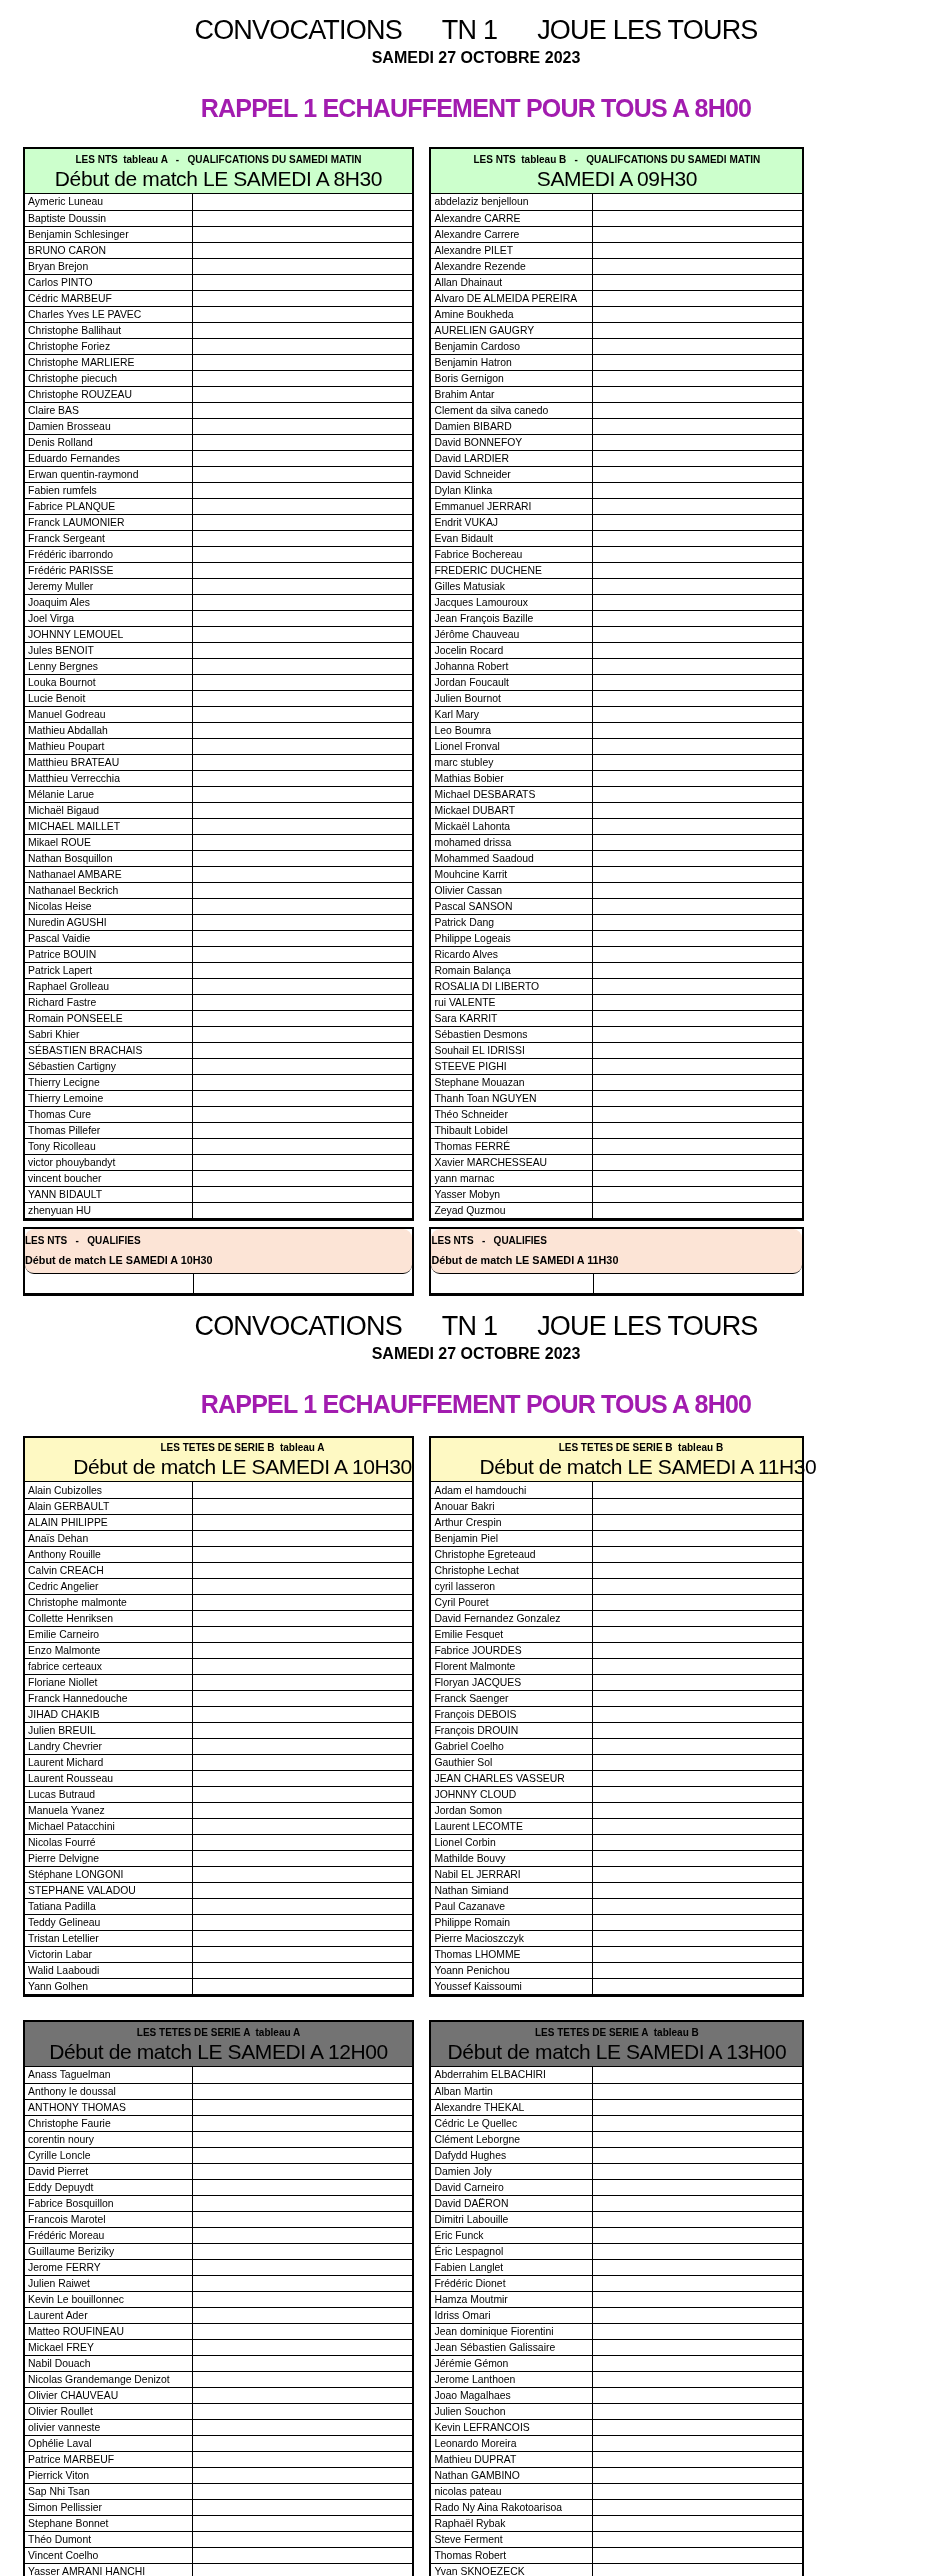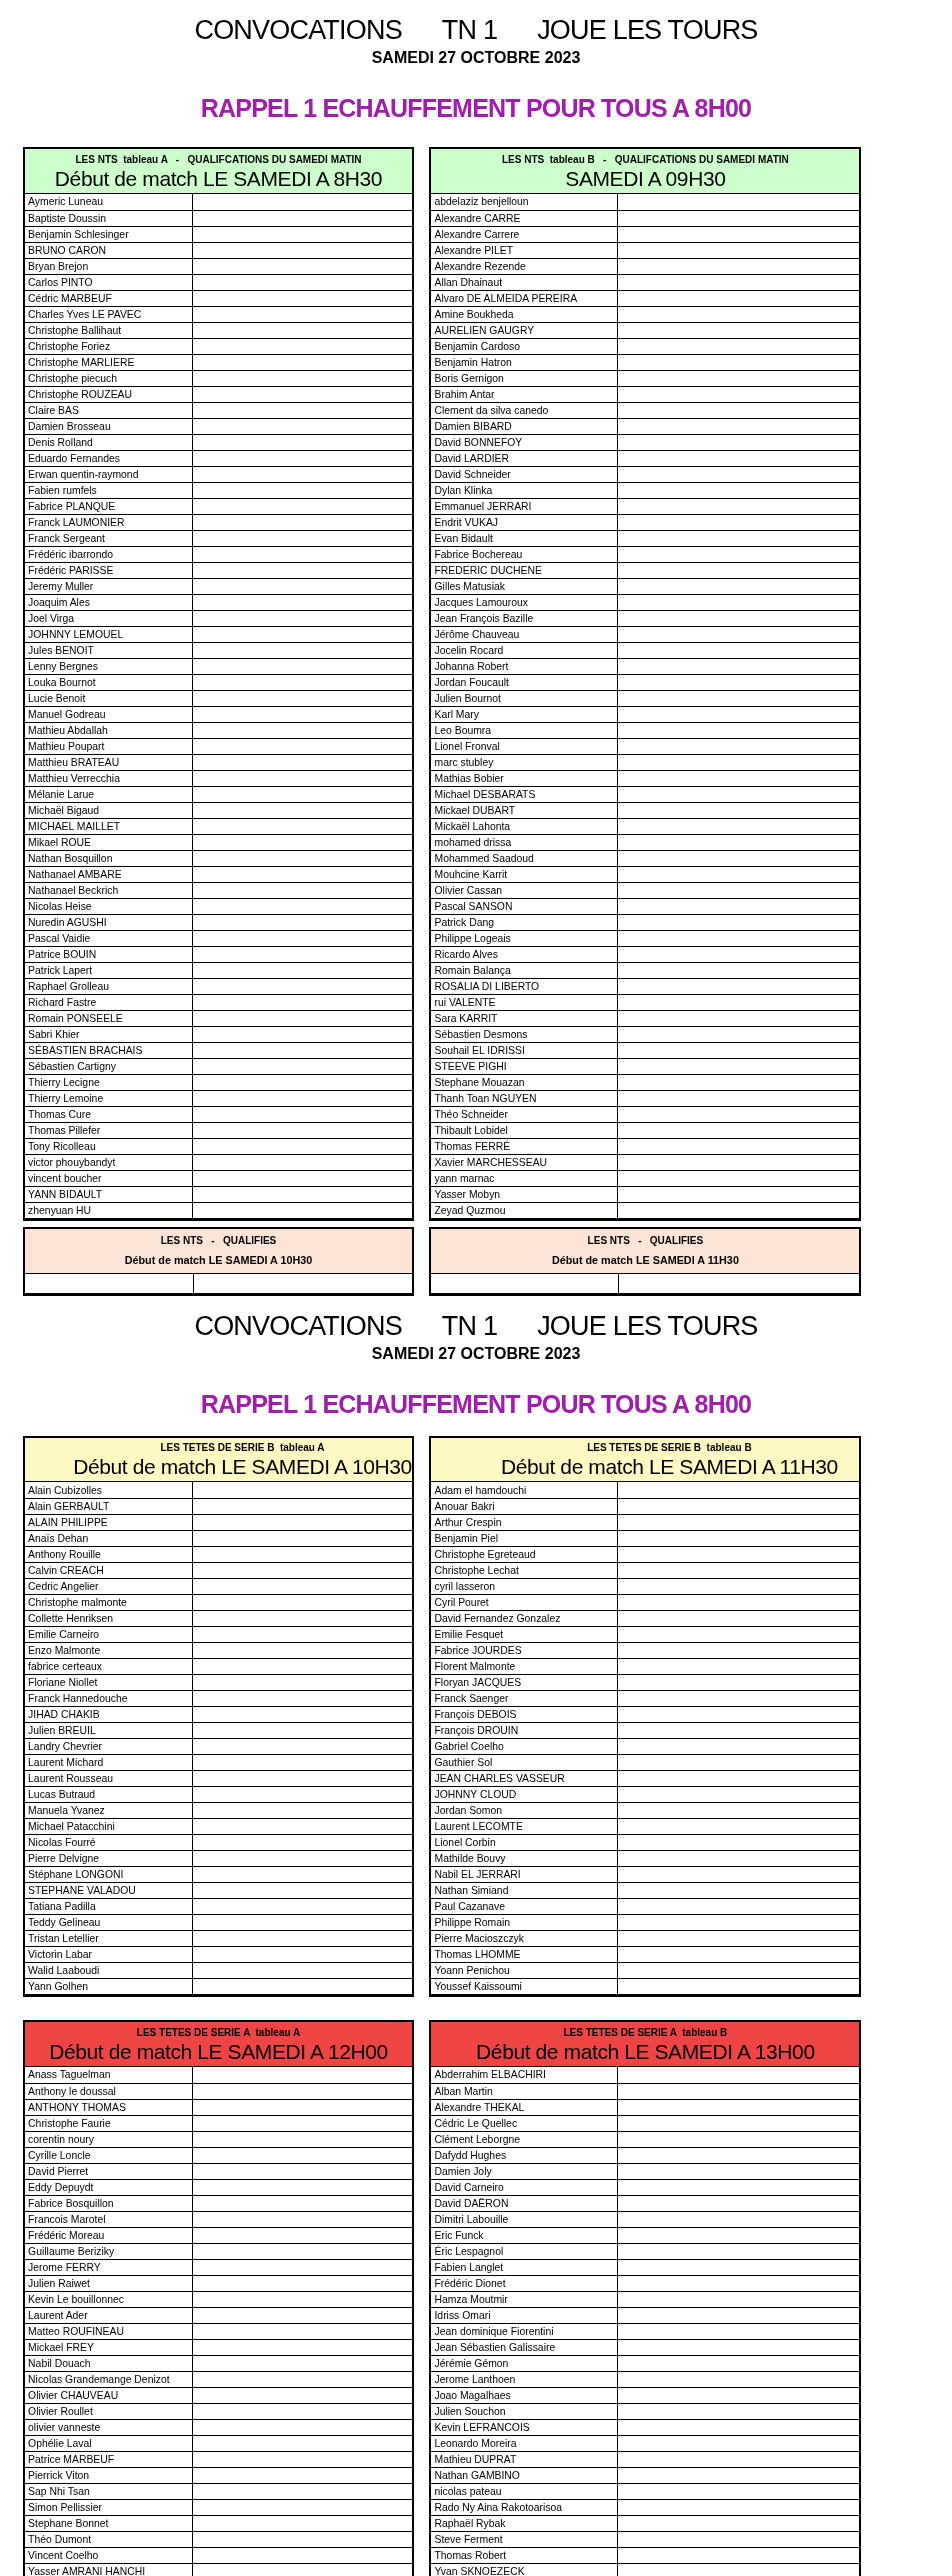--- a/index.html
+++ b/index.html
@@ -9,36 +9,36 @@
     padding-top:15.4px;box-sizing:border-box;
   }
   .page-title{display:flex;justify-content:center;gap:40px;
     font-size:27px;font-weight:normal;line-height:31px;letter-spacing:-0.8px;}
   .page-date{text-align:center;font-size:16px;font-weight:bold;margin-top:3.1px;line-height:18.4px;}
   .warning{text-align:center;color:#a21caf;font-size:25px;font-weight:bold;
     margin-top:26px;line-height:29px;letter-spacing:-0.8px;}
   .tables-row{display:flex;margin-left:23px;gap:15.4px;}
   .ctable{border:2.3px solid #000;border-bottom-width:3.1px;box-sizing:border-box;background:#fff;}
   .ctable.t-left{width:391px;}
-  .ctable.t-right{width:432px;}
+  .ctable.t-right{width:375px;}
   .thead{border-bottom:1.5px solid #000;text-align:center;}
   .thead .hsmall{font-size:10px;font-weight:bold;padding-top:4.6px;line-height:12.3px;white-space:pre;}
   .thead .hbig{font-size:21px;font-weight:normal;line-height:22px;padding:1.5px 0 3.1px 0;white-space:pre;letter-spacing:-0.4px;}
   .bg-green{background:#CCFFCC;}
   .bg-blue{background:#fef9c3;padding-left:48px;}
-  .bg-yellow{background:#ef4444;}
+  .bg-yellow{background:#737373;}
   .bg-orange{background:#FCE4D6;}
   .rows .row{display:flex;height:16px;box-sizing:border-box;}
   .rows .row + .row{border-top:0.8px solid #000;}
   .rows .name-cell{width:43.5%;border-right:0.8px solid #000;box-sizing:border-box;
     display:flex;align-items:center;padding-left:3.1px;font-size:10.4px;
     white-space:nowrap;overflow:hidden;}
   .rows .blank-cell{flex:1;}
   
-  .qhead{border-bottom:1.5px solid #000;text-align:center;}
+  .qhead{border-bottom:1.5px solid #000;border-radius:9px;}
   .qhead .qline1{font-size:10px;font-weight:bold;padding-top:6.1px;line-height:11.5px;white-space:pre;}
   .qhead .qline2{font-size:10.8px;font-weight:bold;padding:7px 0 7px 0;line-height:12.3px;white-space:pre;}
   .qempty{display:flex;height:19px;}
   .qempty .name-cell{width:43.5%;border-right:0.8px solid #000;}
   .qempty .blank-cell{flex:1;}
   .mt-green{margin-top:24.6px;}
   .mt-orange{margin-top:6.1px;}
   .section2{margin-top:15.4px;}
   .mt-blue{margin-top:17px;}
   .mt-yellow{margin-top:23px;}

